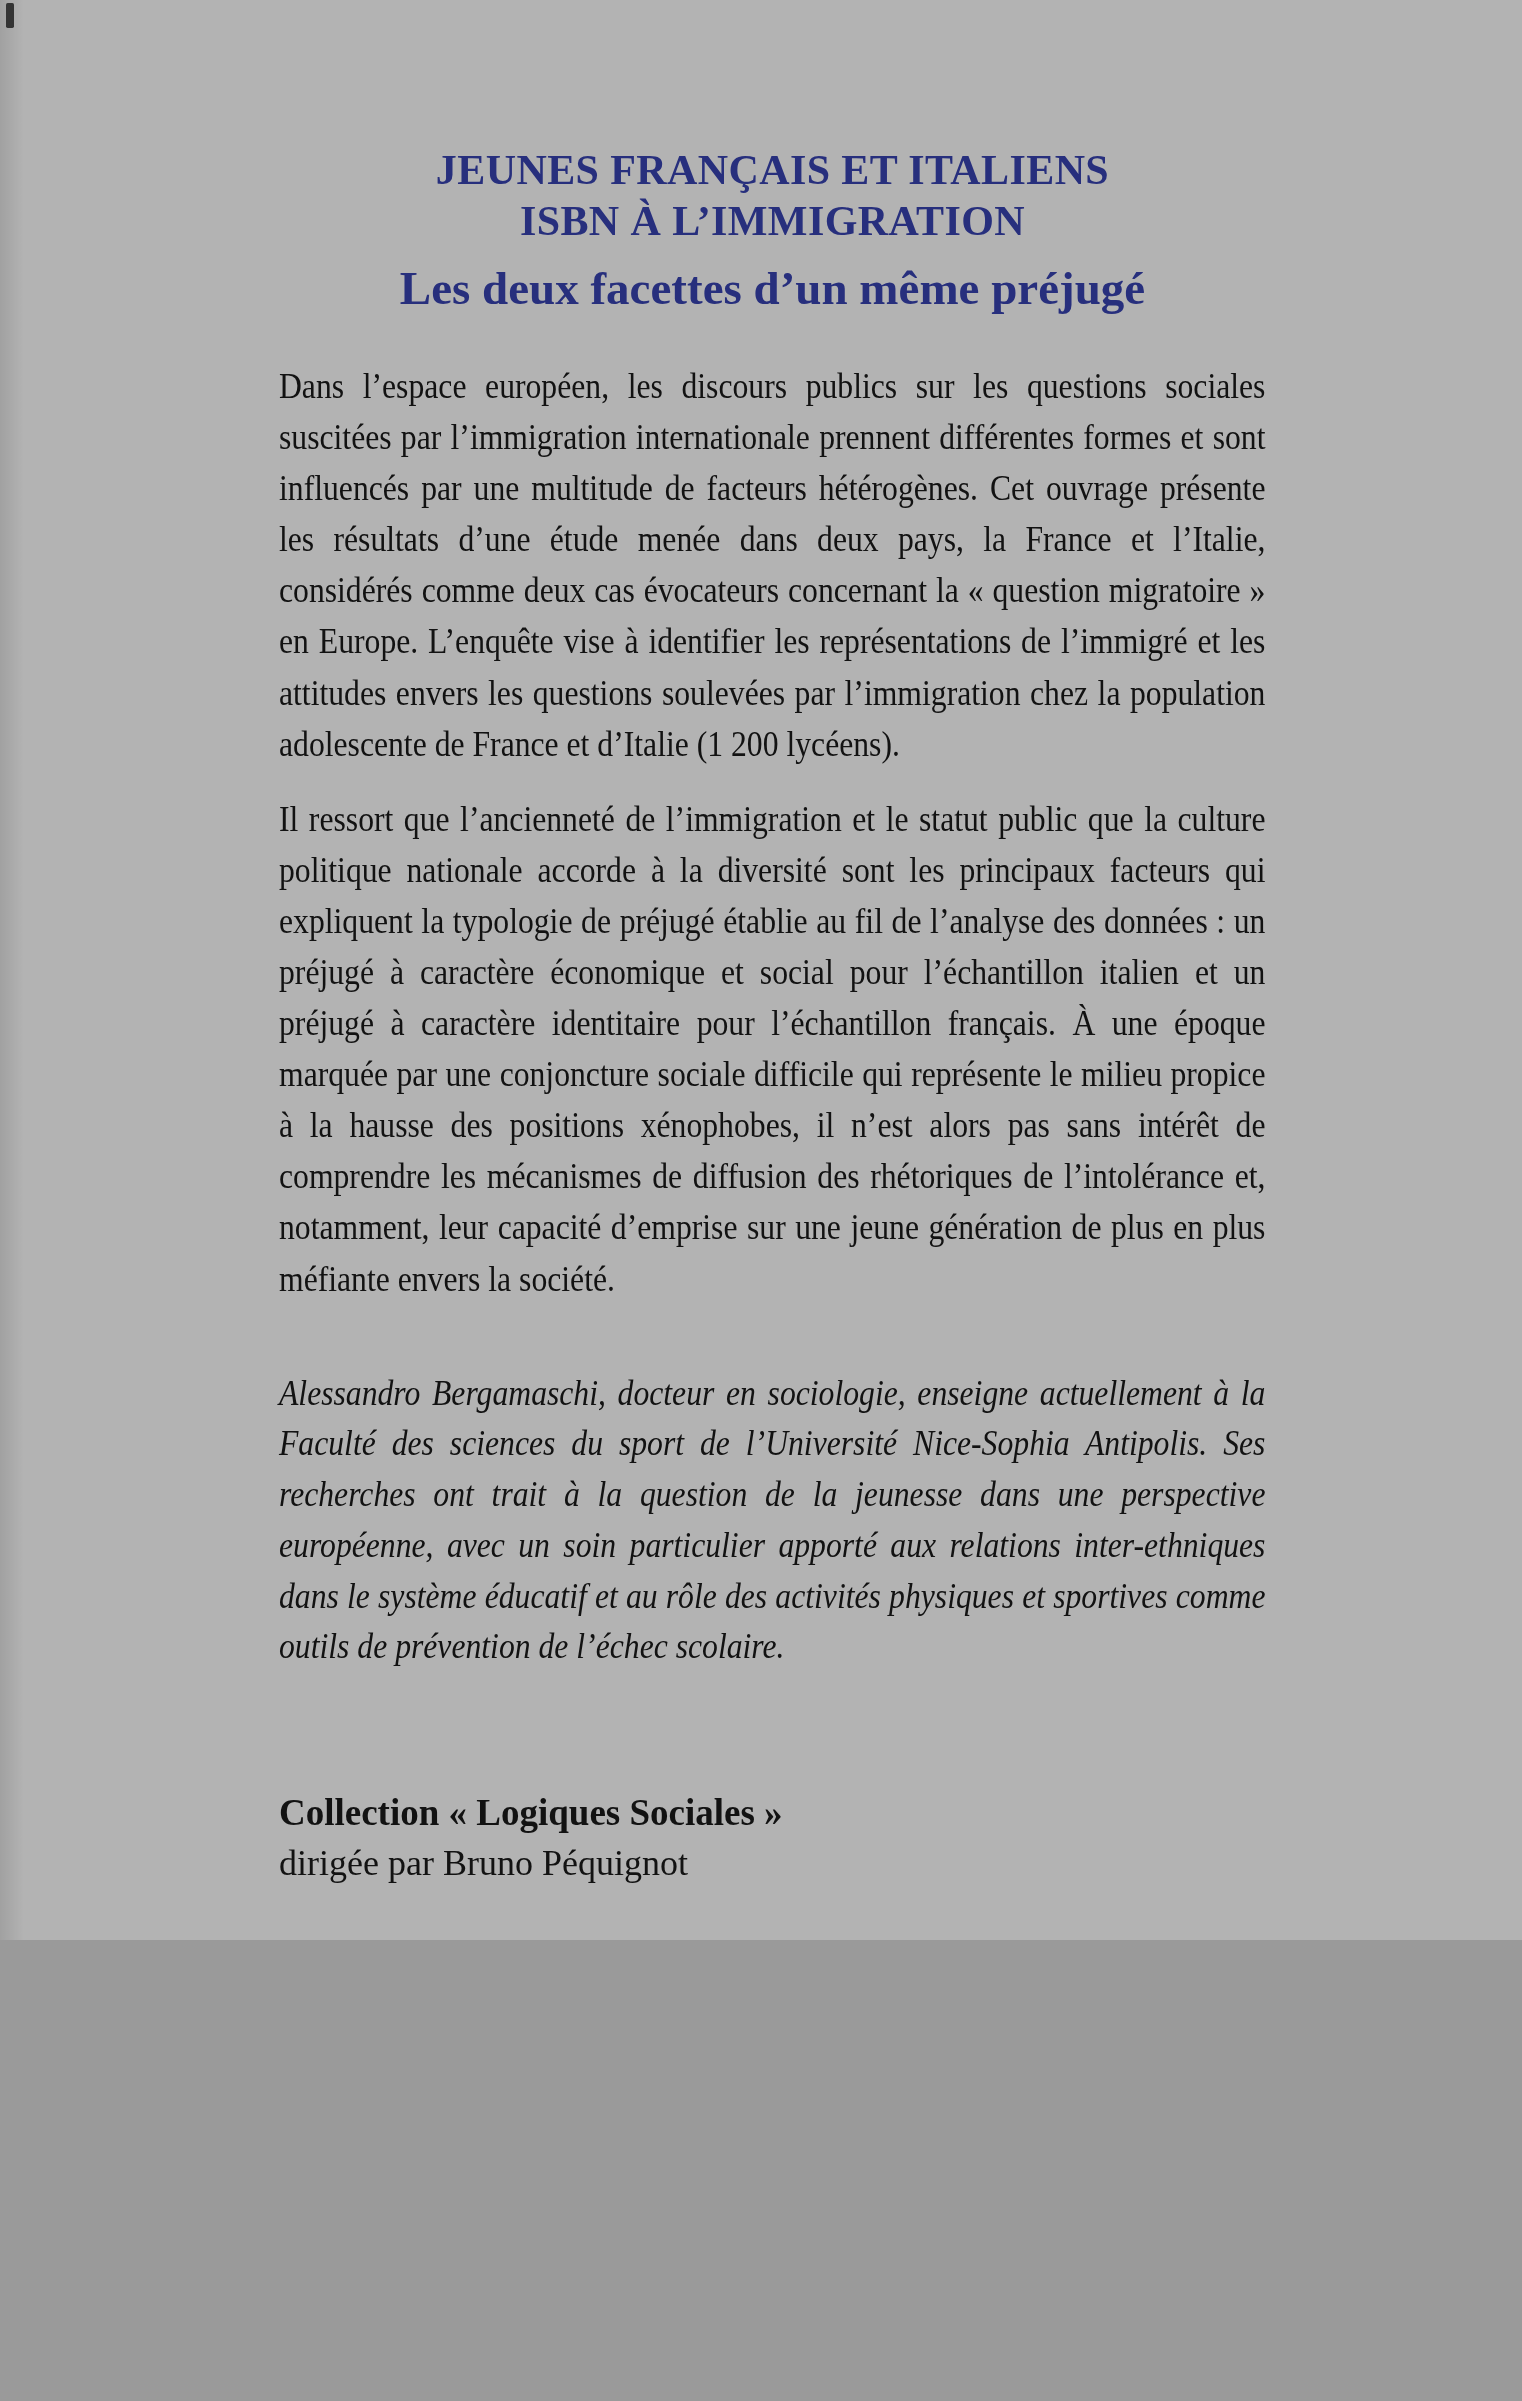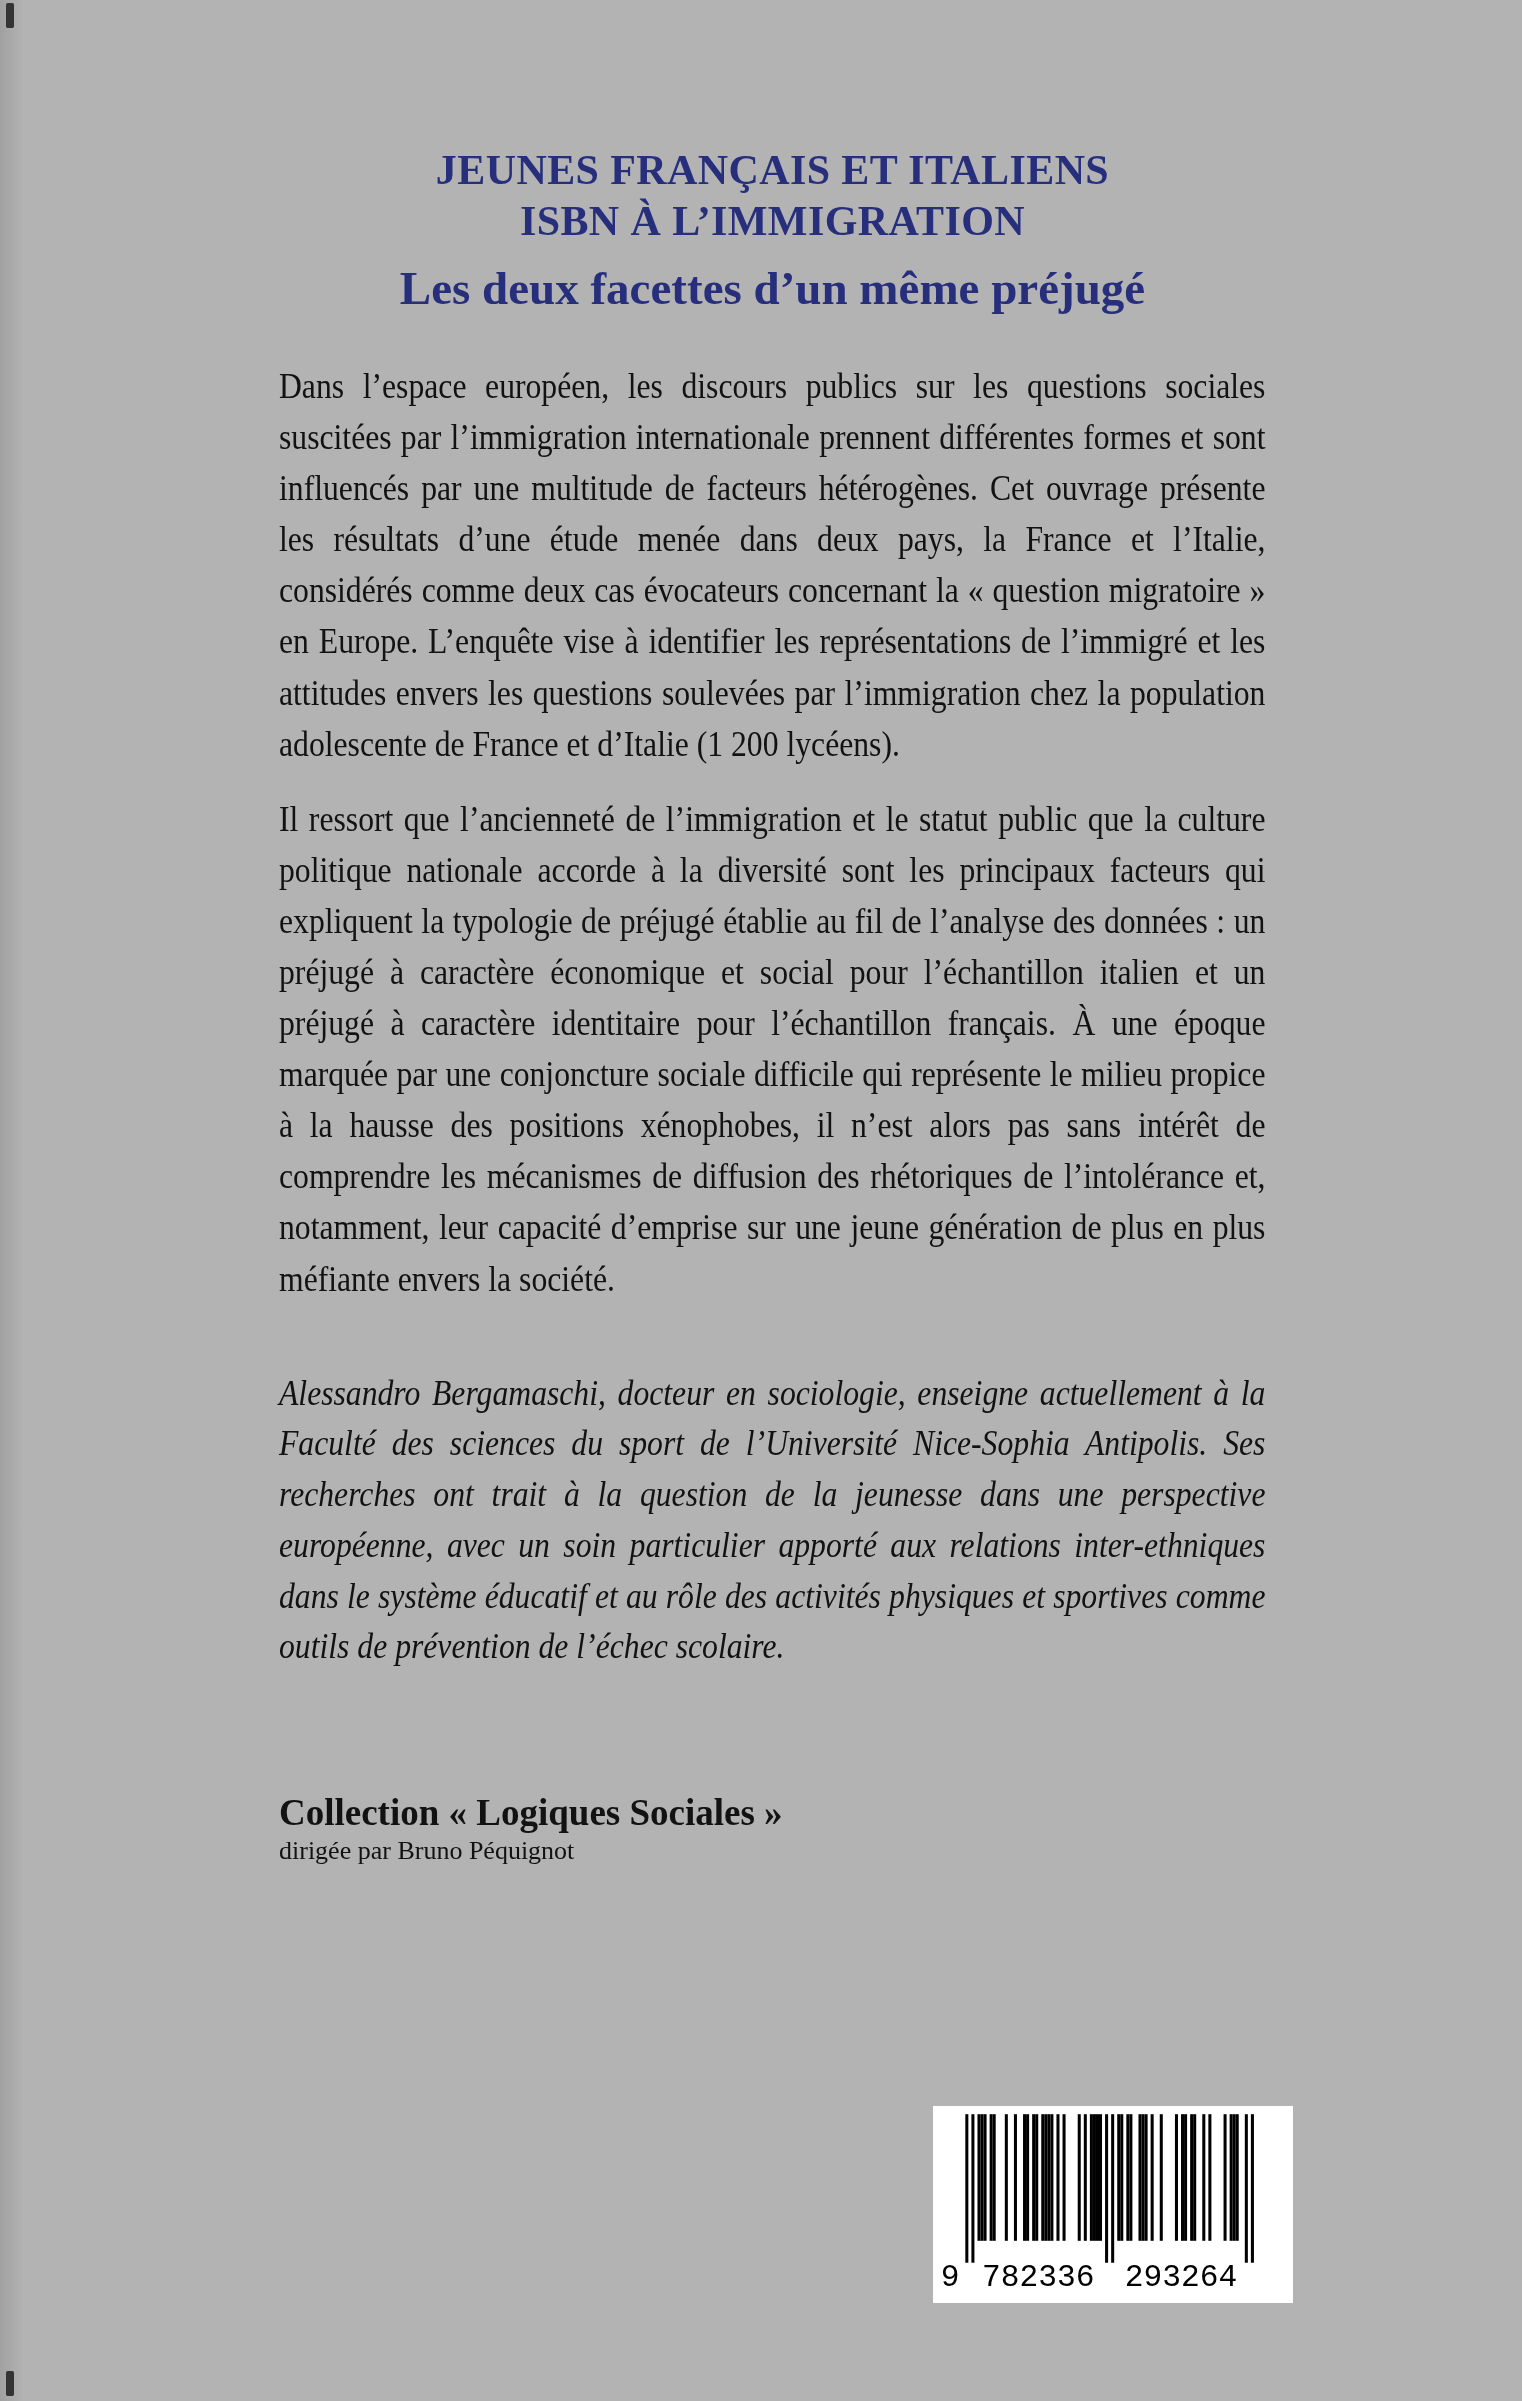--- a/index.html
+++ b/index.html
@@ -3,21 +3,21 @@
 <meta charset="utf-8">
 <style>
   :root{
     --bg:#b3b3b3;
     --blue:#272f7d;
     --ink:#121212;
   }
   html,body{margin:0;padding:0;background:#9a9a9a;}
   .cover{
     position:relative;
-    width:1523px;height:2401px;
+    width:1523px;height:1940px;
     background:var(--bg);
     font-family:"Liberation Serif", serif;
     color:var(--ink);
     overflow:hidden;
   }
   
   .cover::before{
     content:"";
     position:absolute;inset:0;
     background:linear-gradient(90deg, rgba(0,0,0,0.10) 0px, rgba(0,0,0,0) 24px);
@@ -75,22 +75,22 @@
   }
   .collection{
     margin-top:118px;
     text-align:left;
   }
   .collection-title{
     font-weight:bold;
     font-size:37px;
   }
   .collection-sub{
-    font-size:26px;
-    margin-top:2px;
+    font-size:36px;
+    margin-top:8px;
   }
   .isbn-block{
     position:absolute;
     left:282px;top:2195px;
     font-family:"Liberation Sans", sans-serif;
     color:#0d0d0d;
   }
   .isbn{
     font-weight:bold;
     font-size:25px;

